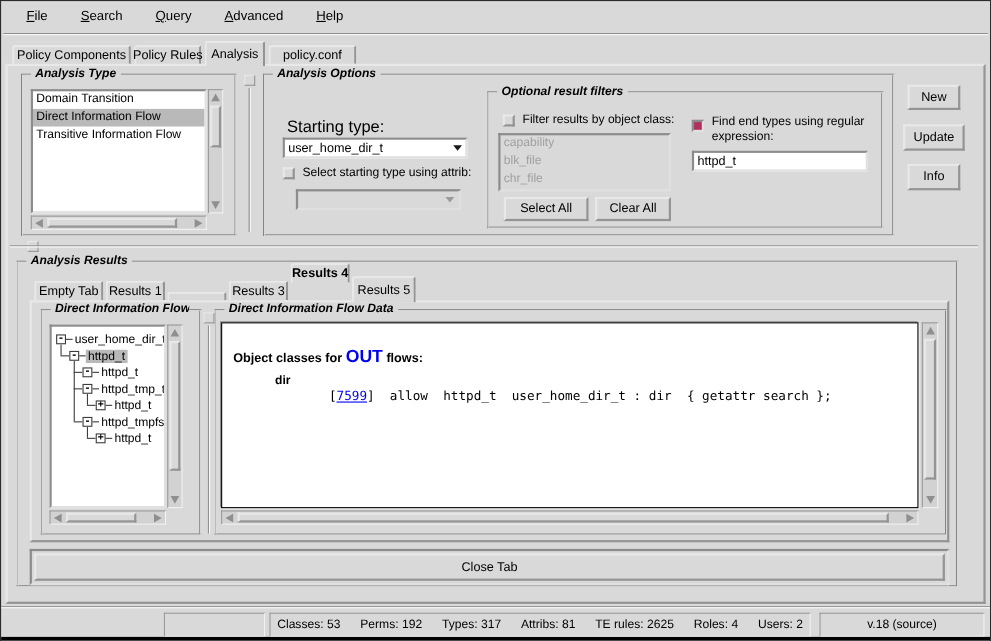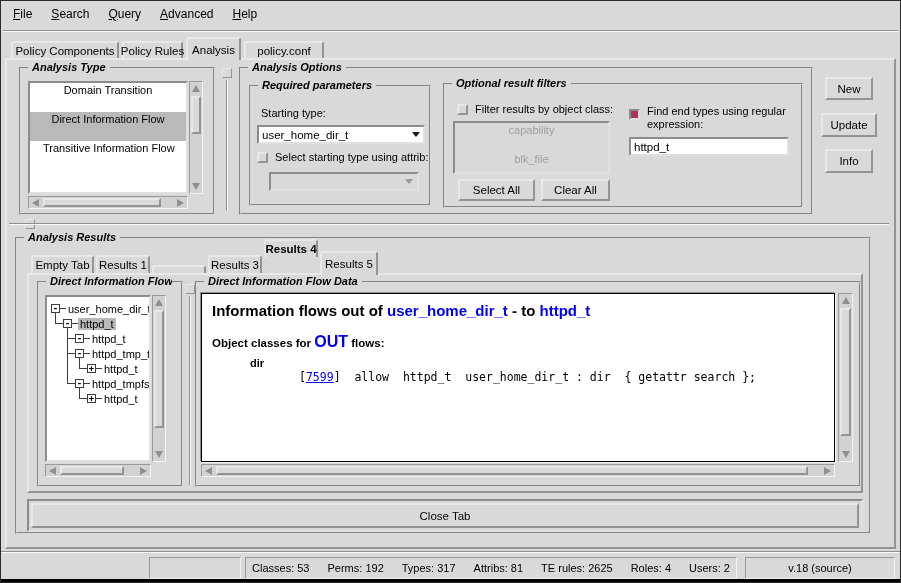--- a/index.html
+++ b/index.html
@@ -10,27 +10,27 @@
     border:1px solid #2b2b2b;
   }
   .abs{position:absolute;}
   .raised{background:#d9d9d9;border:2px outset #e8e8e8;}
   .sunken{background:#d9d9d9;border:2px inset #e0e0e0;}
   .btn{background:#d9d9d9;border:2px outset #e8e8e8;font:11.5px "Liberation Sans",sans-serif;
        display:flex;align-items:center;justify-content:center;cursor:default;}
   .gb{position:absolute;border:2px groove #d9d9d9;}
   .legend{position:absolute;top:-8px;left:7px;background:#d9d9d9;padding:0 4px;
           font:bold italic 11px "Liberation Sans",sans-serif;white-space:nowrap;}
-  .menu-item{margin-right:19px;font:12px "Liberation Sans",sans-serif;}
+  .menu-item{margin-right:19px;font:12px "Liberation Sans",sans-serif;margin-left:11px;}
   .u{text-decoration:underline;}
   .tab{position:absolute;background:#d9d9d9;border:2px outset #e8e8e8;border-bottom:none;
        border-radius:3px 3px 0 0;display:flex;align-items:center;justify-content:center;
        font:11.5px "Liberation Sans",sans-serif;white-space:nowrap;}
   .listbox{position:absolute;background:#fff;border:2px inset #e0e0e0;overflow:hidden;}
-  .list-item{font:11px "Liberation Sans",sans-serif;padding:1px 13px;white-space:nowrap;height:29px;text-align:center;}
+  .list-item{font:11px "Liberation Sans",sans-serif;padding:1px 3px;white-space:nowrap;height:16px;}
   .list-item.selected{background:#b9b9b9;}
   .list-item.disabled{color:#a0a0a0;}
   .entry{background:#fff;border:2px inset #e0e0e0;font:11.5px "Liberation Sans",sans-serif;
          padding:0 3px;display:flex;align-items:center;white-space:nowrap;}
   input.entry{outline:none;color:#000;}
   .combo-arrow{width:0;height:0;border-left:4px solid transparent;border-right:4px solid transparent;
          border-top:5px solid #1a1a1a;}
   .combo-arrow.dis{border-top-color:#9a9a9a;}
   .check{width:11px;height:11px;flex:0 0 11px;}
   .check.off{background:#d9d9d9;border:2px outset #e8e8e8;}
@@ -117,24 +117,21 @@
     <span class="tri tri-right" style="right:3px;top:2px;"></span>
   </div>
 
   <div class="abs sash-handle" style="left:221px;top:67px;z-index:3;"></div>
   <div class="abs groove-v" style="left:225px;top:79px;height:131px;z-index:3;"></div>
 
   <div class="gb" style="left:238px;top:66px;width:574px;height:148px;z-index:3;">
     <span class="legend">Analysis Options</span>
   </div>
 
-  <div class="gb" style="left:248px;top:84px;width:182px;height:121px;z-index:3;">
-    <span class="legend">Required parameters</span>
-  </div>
-  <div class="abs" style="left:260px;top:106px;font-size:11px;z-index:4;">Starting type:</div>
+  <div class="abs" style="left:260px;top:106px;font-size:15px;z-index:4;">Starting type:</div>
   <div class="abs entry" style="left:256px;top:124px;width:168px;height:19px;z-index:4;">
     <span style="flex:1;overflow:hidden;">user_home_dir_t</span>
     <span class="combo-arrow"></span>
   </div>
   <div class="abs" style="left:256px;top:150px;display:flex;align-items:center;z-index:4;">
     <span class="check off"></span>
     <span class="cb-label">Select starting type using attrib:</span>
   </div>
   <div class="abs sunken" style="left:268px;top:171px;width:150px;height:19px;display:flex;align-items:center;z-index:4;">
     <span style="flex:1;"></span>
@@ -267,21 +264,20 @@
     <span class="tri tri-right" style="right:3px;top:2px;"></span>
   </div>
 
   <div class="abs sash-handle" style="left:184px;top:283px;z-index:7;"></div>
   <div class="abs groove-v" style="left:188px;top:295px;height:189px;z-index:6;"></div>
 
   <div class="gb" style="left:194px;top:280px;width:666px;height:206px;z-index:6;">
     <span class="legend">Direct Information Flow Data</span>
   </div>
   <div class="textarea" style="left:200px;top:292px;width:634px;height:169px;z-index:7;">
-    <div class="res-title"><span>Information flows out of </span><span class="res-blue">user_home_dir_t</span><span> - to </span><span class="res-blue">httpd_t</span></div>
     <div class="res-classes"><span>Object classes for </span><span class="res-out">OUT</span><span> flows:</span></div>
     <div class="res-objclass">dir</div>
     <div class="res-rule"><span>[</span><span class="rule-link">7599</span><span>]</span><span>  allow  httpd_t  user_home_dir_t : dir  { getattr search };</span></div>
   </div>
   <div class="vscroll" style="left:837px;top:292px;width:15px;height:169px;z-index:7;">
     <span class="tri tri-up" style="left:3px;top:3px;"></span>
     <div class="sb-thumb" style="left:1px;top:14px;width:11px;height:128px;"></div>
     <span class="tri tri-down" style="left:3px;bottom:3px;"></span>
   </div>
   <div class="hscroll" style="left:200px;top:463px;width:634px;height:13px;z-index:7;">

